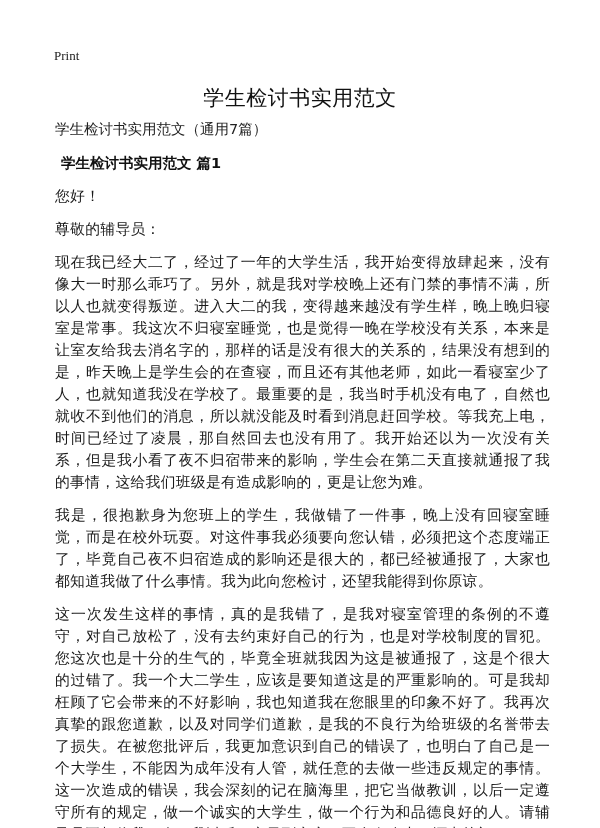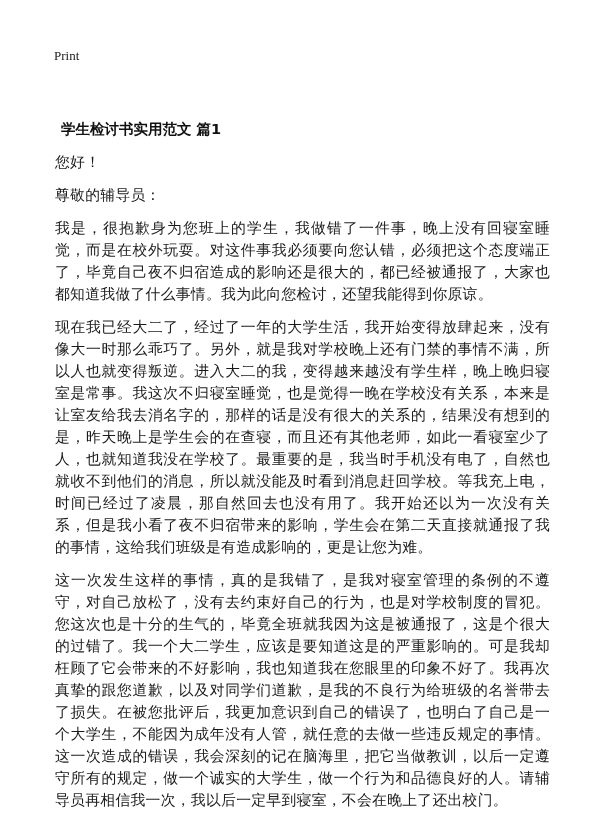--- a/index.html
+++ b/index.html
@@ -22,23 +22,25 @@
   .subtitle { font-size: 14.5px; line-height: 22px; margin: 0 0 12px 0; color: #222; }
   .section-heading { font-size: 14.5px; line-height: 22px; font-weight: bold; margin: 0 0 11px 6px; color: #111; }
   .para { font-size: 14.8px; line-height: 22px; margin: 0 0 11px 0; text-align: justify; color: #1a1a1a; letter-spacing: 0.3px; }
   .para.short { margin-bottom: 11px; }
 </style>
 </head>
 <body>
 
 <div class="page">
   <div class="print-label">Print</div>
+  <div class="doc-title">学生检讨书实用范文</div>
 
   <div class="content">
+    <p class="subtitle">学生检讨书实用范文（通用7篇）</p>
     <p class="section-heading">学生检讨书实用范文 篇1</p>
     <p class="para short">您好！</p>
     <p class="para short">尊敬的辅导员：</p>
+    <p class="para">现在我已经大二了，经过了一年的大学生活，我开始变得放肆起来，没有像大一时那么乖巧了。另外，就是我对学校晚上还有门禁的事情不满，所以人也就变得叛逆。进入大二的我，变得越来越没有学生样，晚上晚归寝室是常事。我这次不归寝室睡觉，也是觉得一晚在学校没有关系，本来是让室友给我去消名字的，那样的话是没有很大的关系的，结果没有想到的是，昨天晚上是学生会的在查寝，而且还有其他老师，如此一看寝室少了人，也就知道我没在学校了。最重要的是，我当时手机没有电了，自然也就收不到他们的消息，所以就没能及时看到消息赶回学校。等我充上电，时间已经过了凌晨，那自然回去也没有用了。我开始还以为一次没有关系，但是我小看了夜不归宿带来的影响，学生会在第二天直接就通报了我的事情，这给我们班级是有造成影响的，更是让您为难。</p>
     <p class="para">我是，很抱歉身为您班上的学生，我做错了一件事，晚上没有回寝室睡觉，而是在校外玩耍。对这件事我必须要向您认错，必须把这个态度端正了，毕竟自己夜不归宿造成的影响还是很大的，都已经被通报了，大家也都知道我做了什么事情。我为此向您检讨，还望我能得到你原谅。</p>
-    <p class="para">现在我已经大二了，经过了一年的大学生活，我开始变得放肆起来，没有像大一时那么乖巧了。另外，就是我对学校晚上还有门禁的事情不满，所以人也就变得叛逆。进入大二的我，变得越来越没有学生样，晚上晚归寝室是常事。我这次不归寝室睡觉，也是觉得一晚在学校没有关系，本来是让室友给我去消名字的，那样的话是没有很大的关系的，结果没有想到的是，昨天晚上是学生会的在查寝，而且还有其他老师，如此一看寝室少了人，也就知道我没在学校了。最重要的是，我当时手机没有电了，自然也就收不到他们的消息，所以就没能及时看到消息赶回学校。等我充上电，时间已经过了凌晨，那自然回去也没有用了。我开始还以为一次没有关系，但是我小看了夜不归宿带来的影响，学生会在第二天直接就通报了我的事情，这给我们班级是有造成影响的，更是让您为难。</p>
     <p class="para">这一次发生这样的事情，真的是我错了，是我对寝室管理的条例的不遵守，对自己放松了，没有去约束好自己的行为，也是对学校制度的冒犯。您这次也是十分的生气的，毕竟全班就我因为这是被通报了，这是个很大的过错了。我一个大二学生，应该是要知道这是的严重影响的。可是我却枉顾了它会带来的不好影响，我也知道我在您眼里的印象不好了。我再次真挚的跟您道歉，以及对同学们道歉，是我的不良行为给班级的名誉带去了损失。在被您批评后，我更加意识到自己的错误了，也明白了自己是一个大学生，不能因为成年没有人管，就任意的去做一些违反规定的事情。这一次造成的错误，我会深刻的记在脑海里，把它当做教训，以后一定遵守所有的规定，做一个诚实的大学生，做一个行为和品德良好的人。请辅导员再相信我一次，我以后一定早到寝室，不会在晚上了还出校门。</p>
 
   </div>
 </div>
 
 </body></html>

